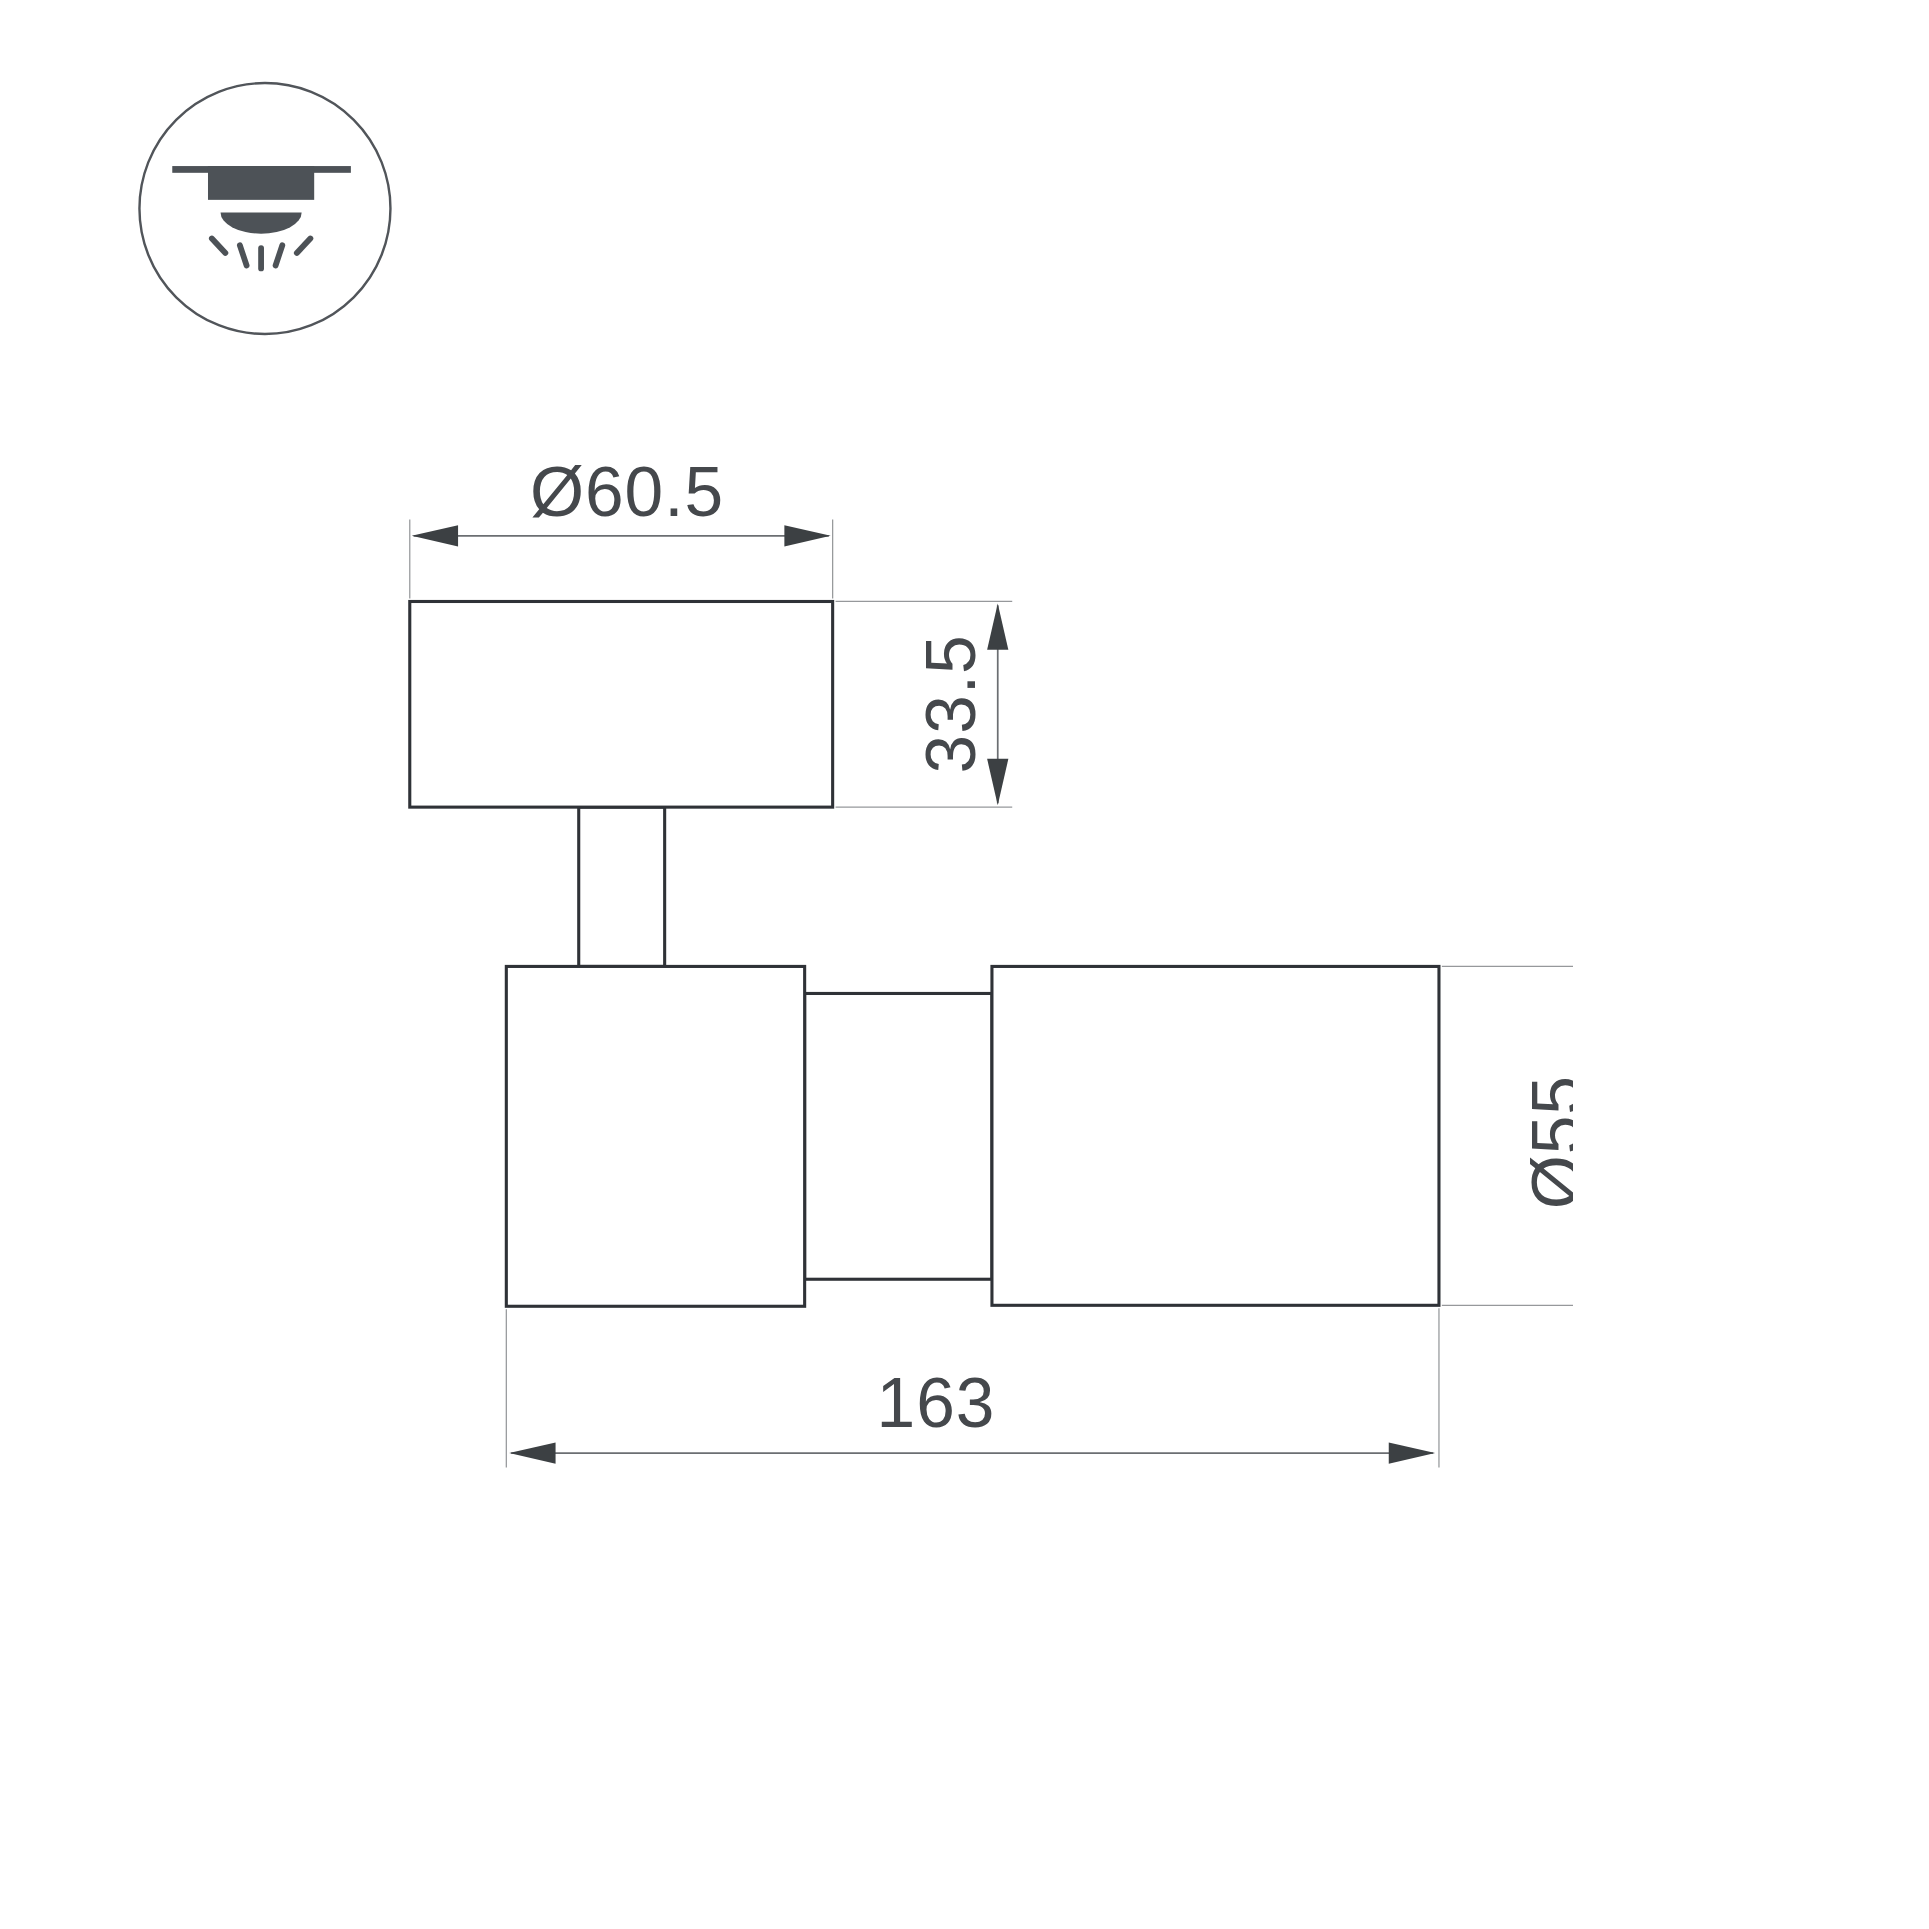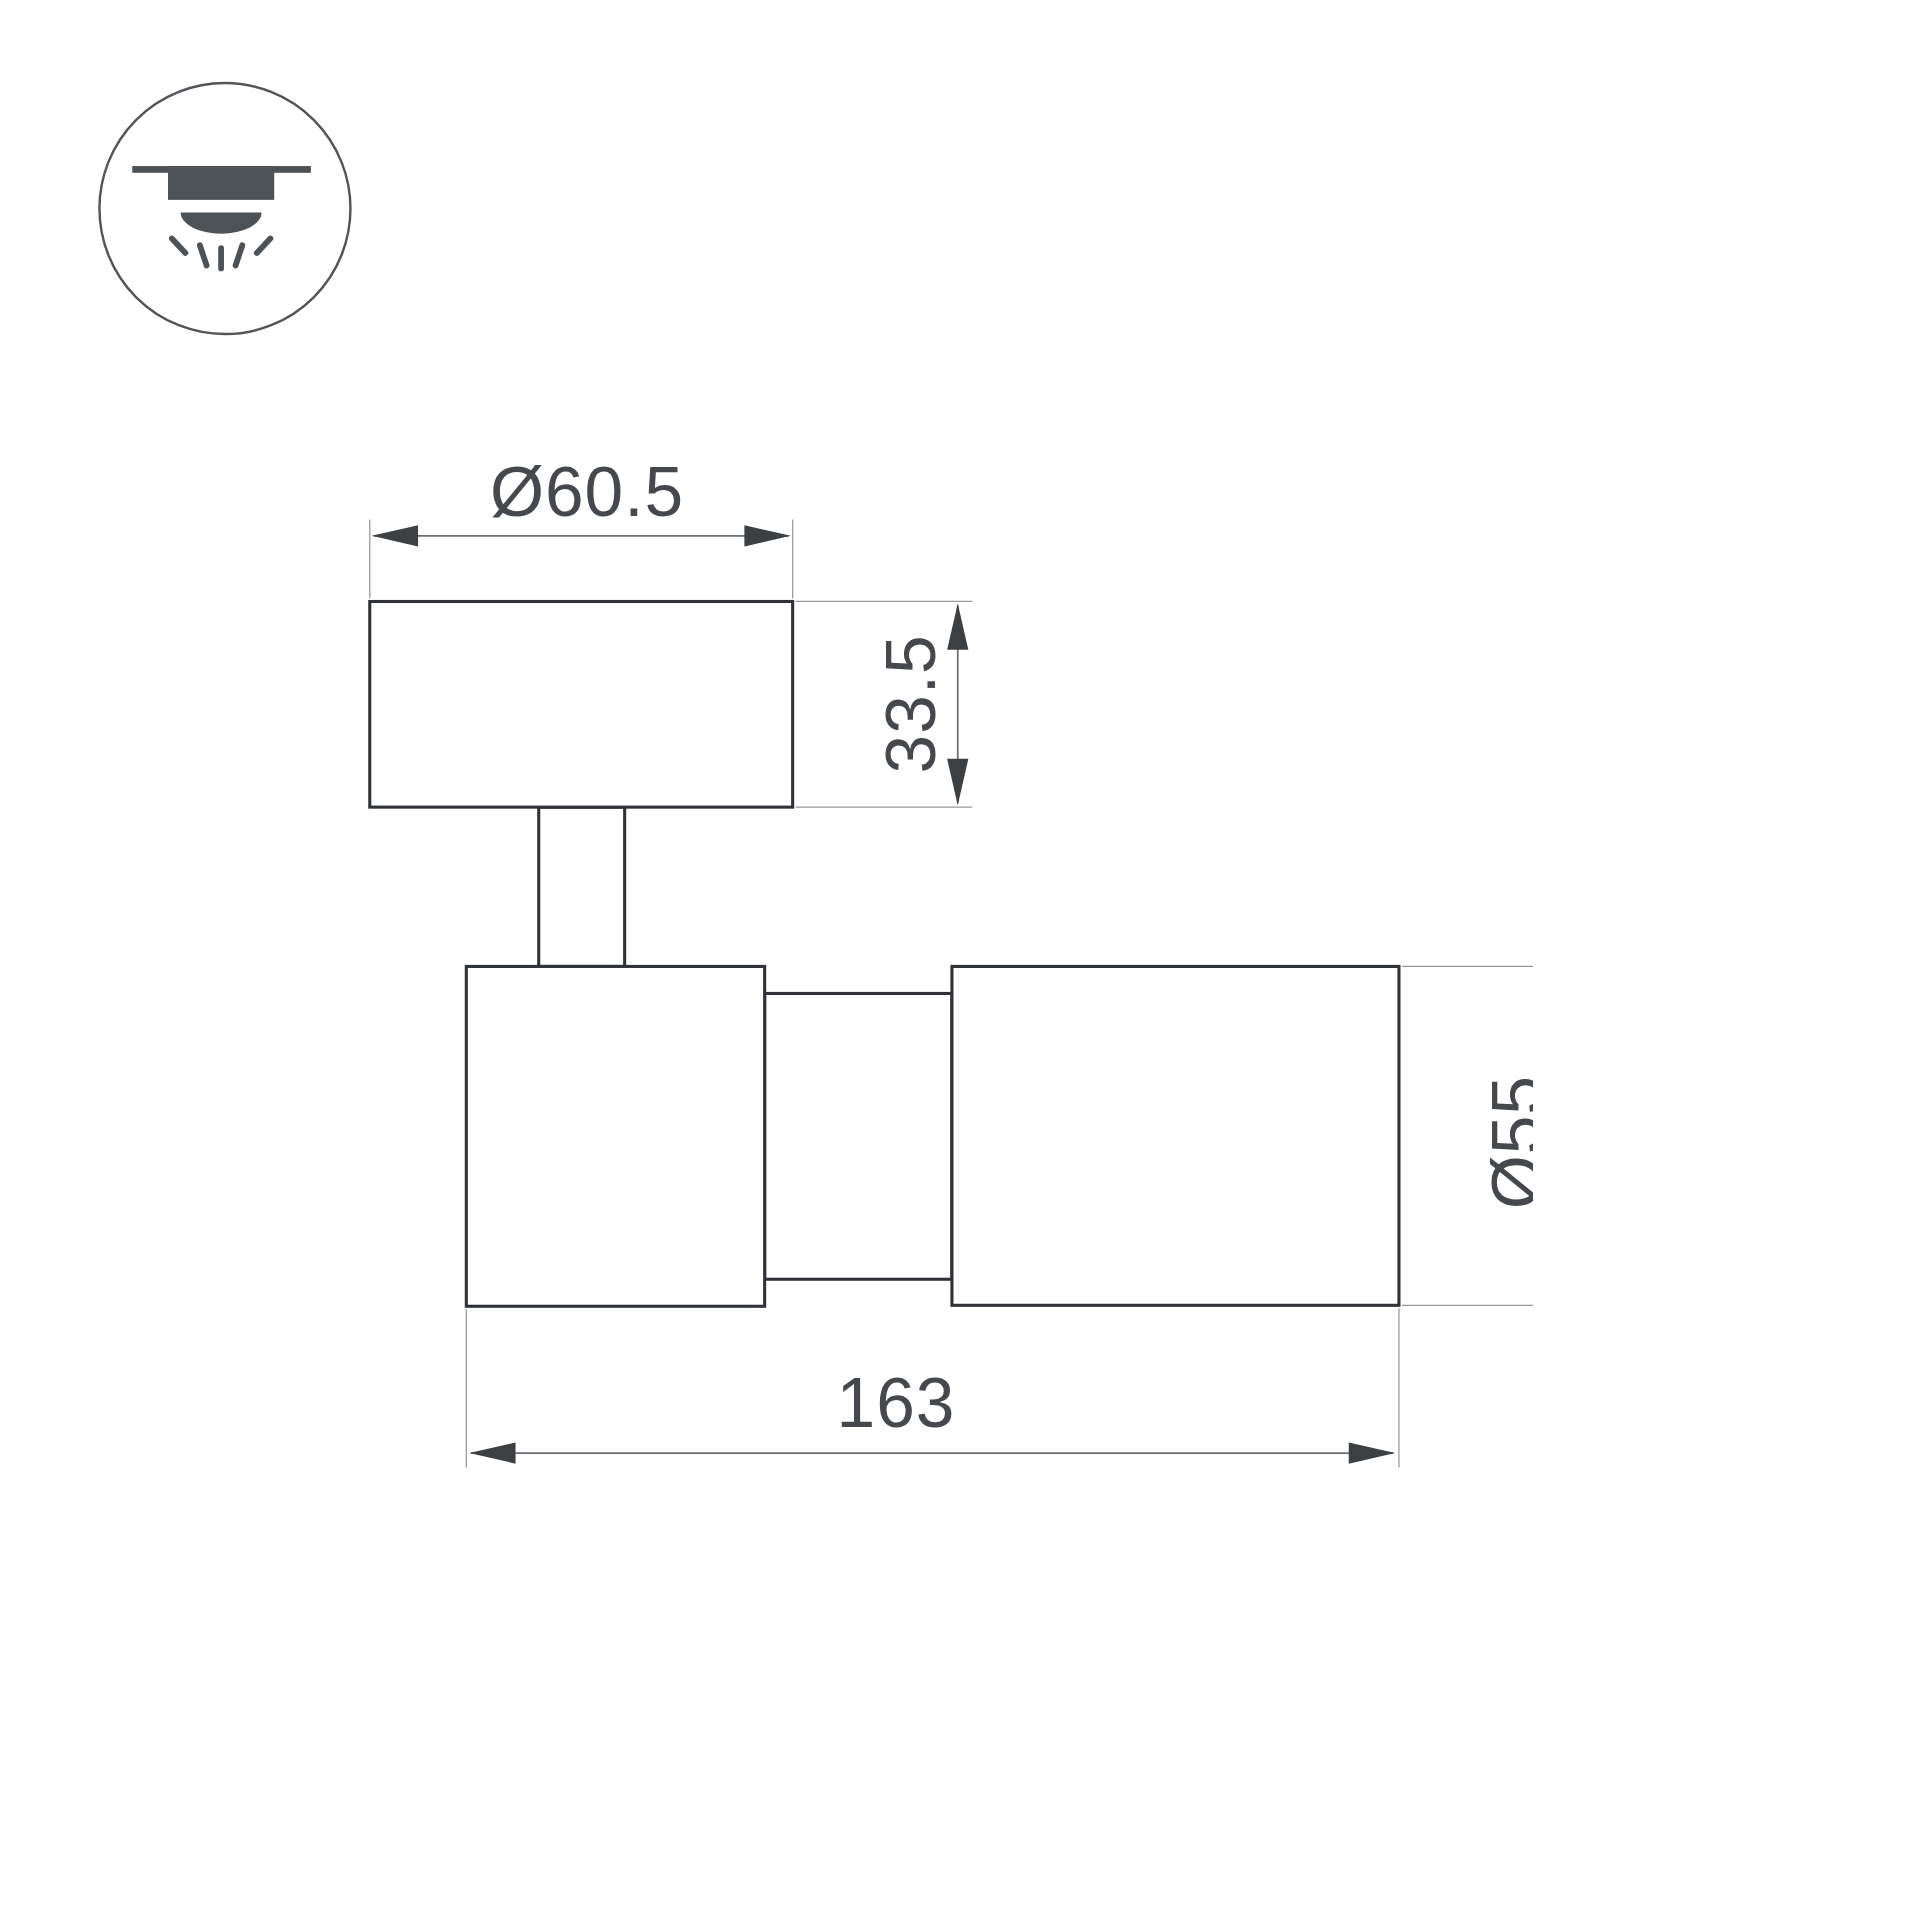--- a/index.html
+++ b/index.html
@@ -6,20 +6,21 @@
     margin: 0;
     padding: 0;
     background: #ffffff;
   }
   #canvas {
     position: relative;
     width: 1533px;
     height: 1929px;
     background: #ffffff;
     overflow: hidden;
+    padding-left: 40px;
   }
   svg { display: block; }
   .outline {
     fill: #ffffff;
     stroke: #2f3237;
     stroke-width: 3.2;
     stroke-linejoin: miter;
   }
   .ext-line {
     stroke: #96989b;

